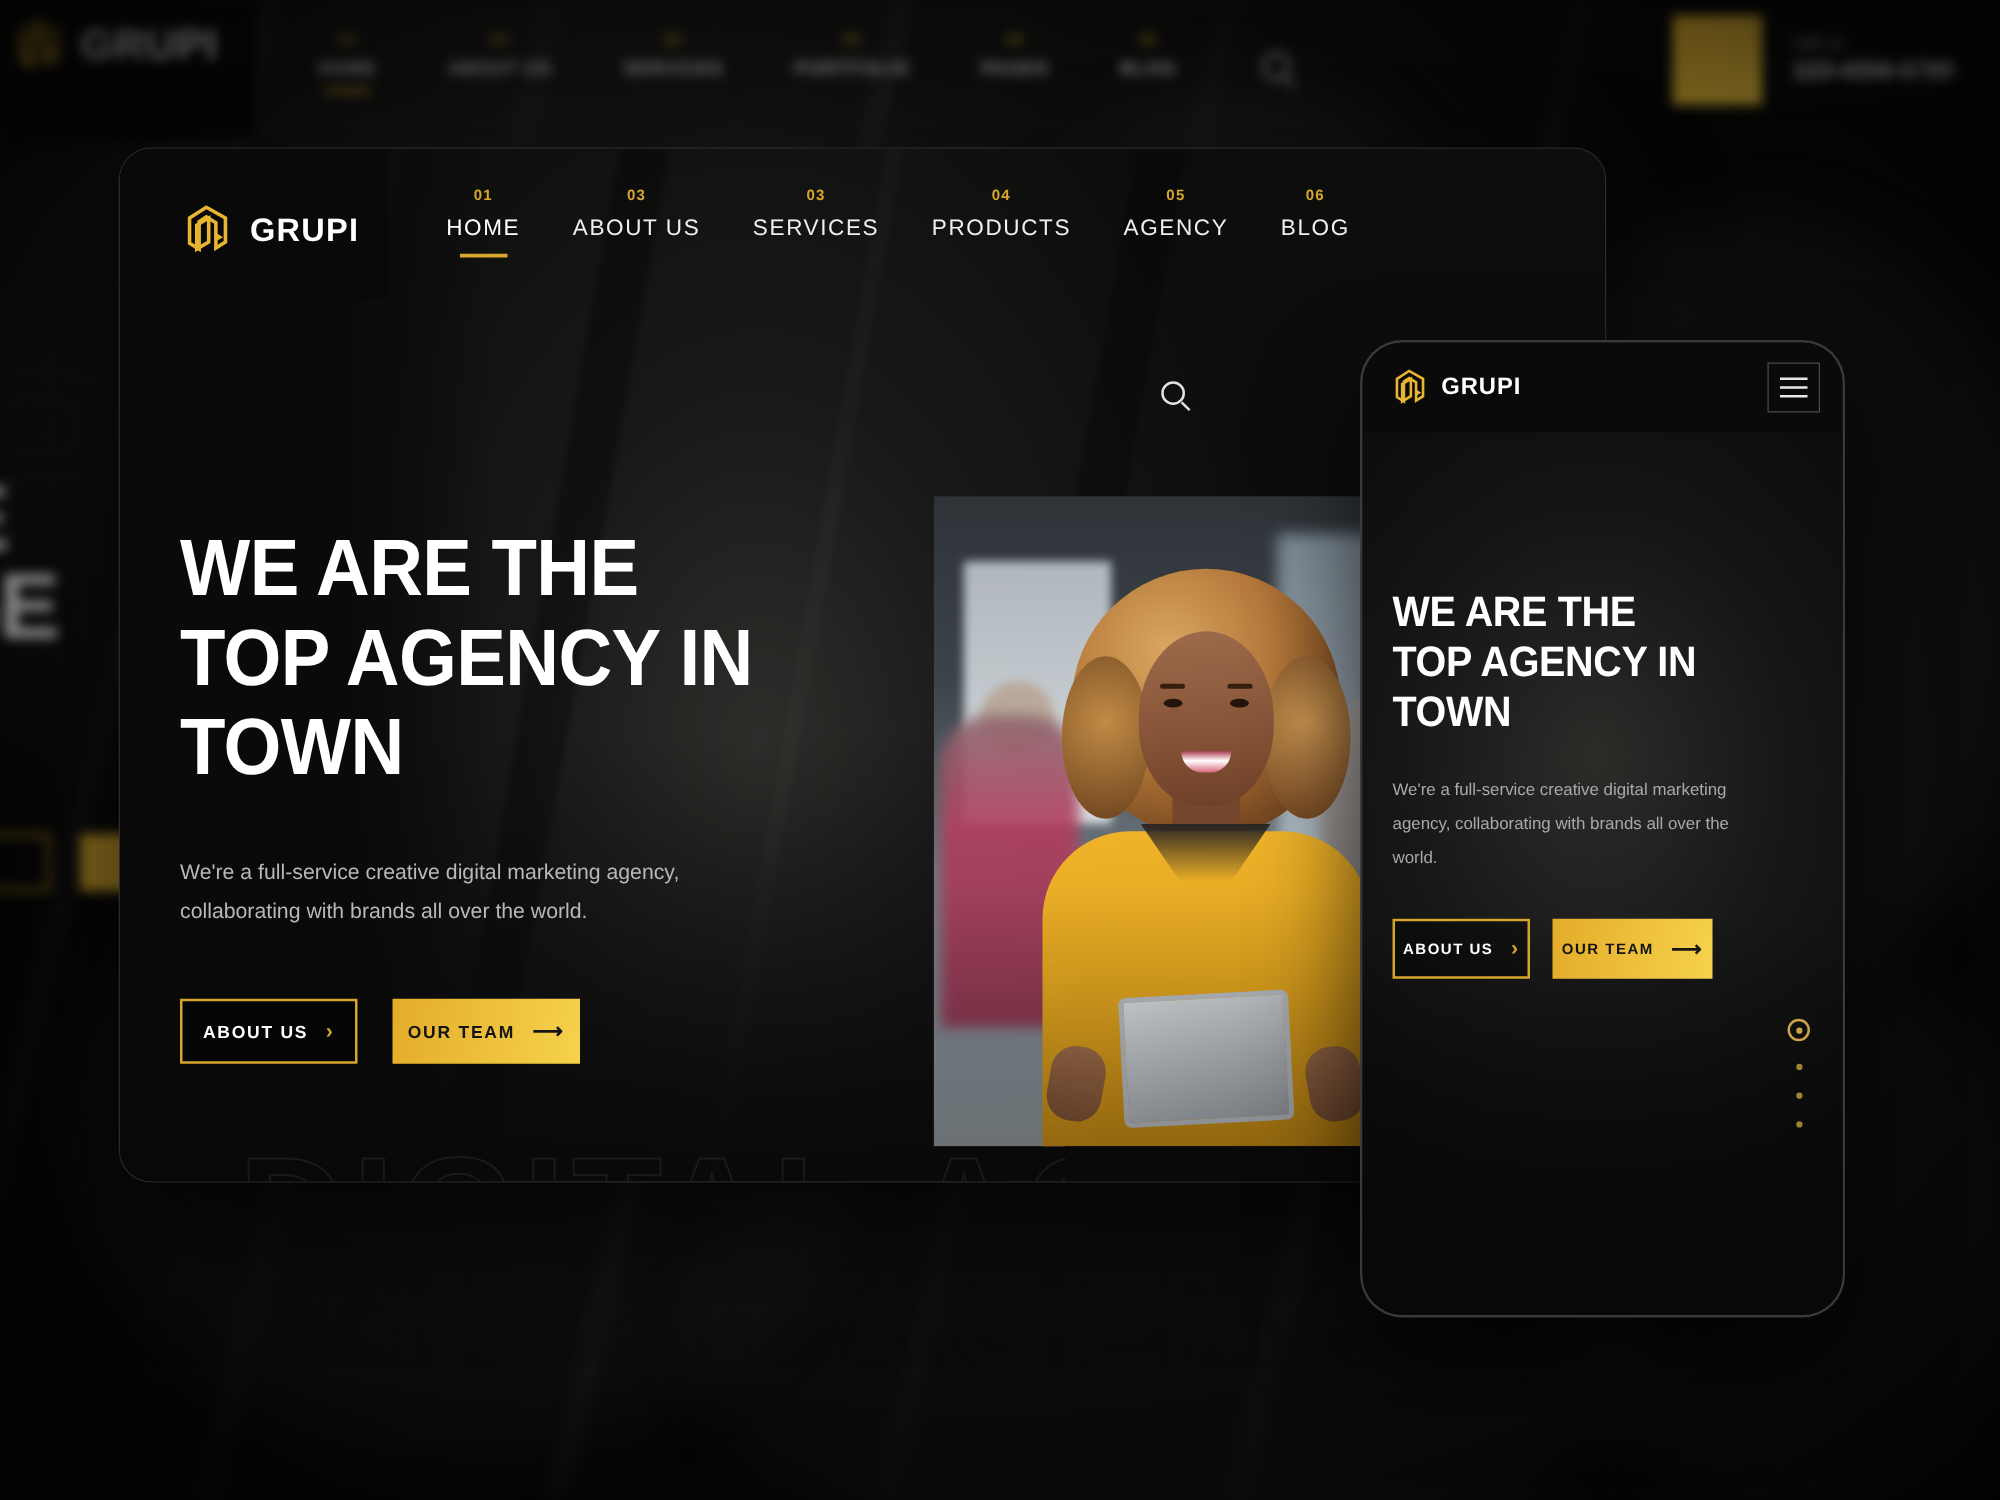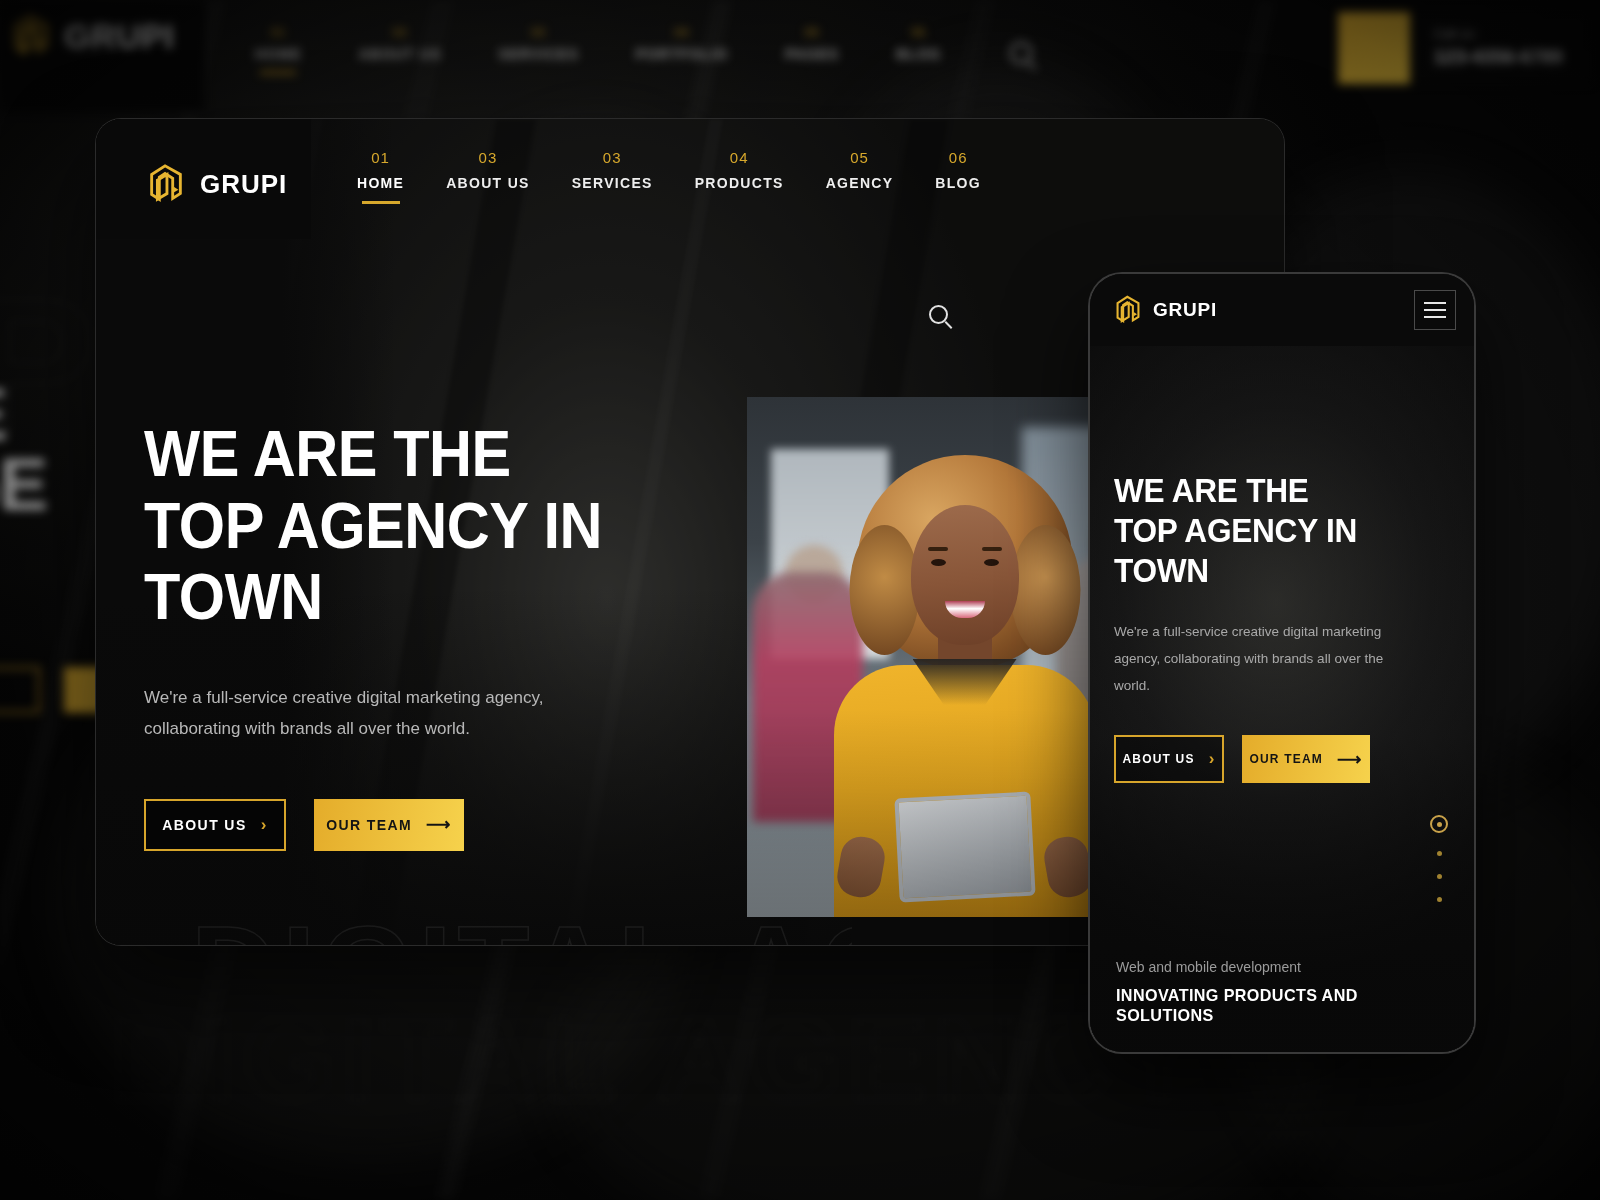--- a/index.html
+++ b/index.html
@@ -119,22 +119,22 @@
   .desk-shade{ position:absolute; inset:0; background:rgba(6,6,6,.42); }
 
   .desk-navbar{ position:absolute; left:0; top:0; width:1190px; height:120px; z-index:6; }
   .desk-nav-blk{ position:absolute; left:0; top:0; width:215px; height:120px; background:#090909; }
   .logo{ position:absolute; left:48px; top:42px; display:flex; align-items:center; gap:12px; }
   .logo-mark{ width:44px; height:46px; }
   .logo-word{ font-size:26px; font-weight:700; color:#fff; letter-spacing:1px; }
 
   .desk-nav{ position:absolute; left:240px; top:30px; display:flex; align-items:flex-start; gap:0; }
   .nav-item{ text-align:center; padding:0 21px; cursor:pointer; }
-  .nav-num{ font-size:15px; color:#d7a82c; font-weight:400; letter-spacing:1px; }
-  .nav-lb{ font-size:14px; color:#efefef; font-weight:700; letter-spacing:1.3px; margin-top:9px; }
+  .nav-num{ font-size:12px; color:#d7a82c; font-weight:700; letter-spacing:1px; }
+  .nav-lb{ font-size:18px; color:#efefef; font-weight:400; letter-spacing:1.3px; margin-top:9px; }
   .nav-item.active .nav-lb{ color:#fff; }
   .nav-under{ width:38px; height:3px; background:#d7a82c; margin:10px auto 0; }
   .nav-item:not(.active) .nav-under{ background:transparent; }
 
   .desk-search{ position:absolute; left:833px; top:186px; width:19px; height:19px;
     border:2px solid #e2e2e2; border-radius:50%; cursor:pointer; z-index:7; }
   .desk-search::after{ content:""; position:absolute; right:-7px; bottom:-4px; width:9px; height:2px;
     background:#e2e2e2; transform:rotate(45deg); }
 
   .desk-call{ position:absolute; left:1055px; top:172px; display:flex; height:52px; z-index:7; cursor:pointer; }
@@ -504,17 +504,13 @@
 
   <div class="mob-dots">
     <div class="dot-on">
         <i></i>
       </div>
     <div class="dot-off"></div>
     <div class="dot-off"></div>
     <div class="dot-off"></div>
   </div>
 
-  <div class="mob-foot">
-    <div class="f1">Web and mobile development</div>
-    <div class="f2">INNOVATING PRODUCTS AND SOLUTIONS</div>
-  </div>
 </div>
 
 </body></html>

